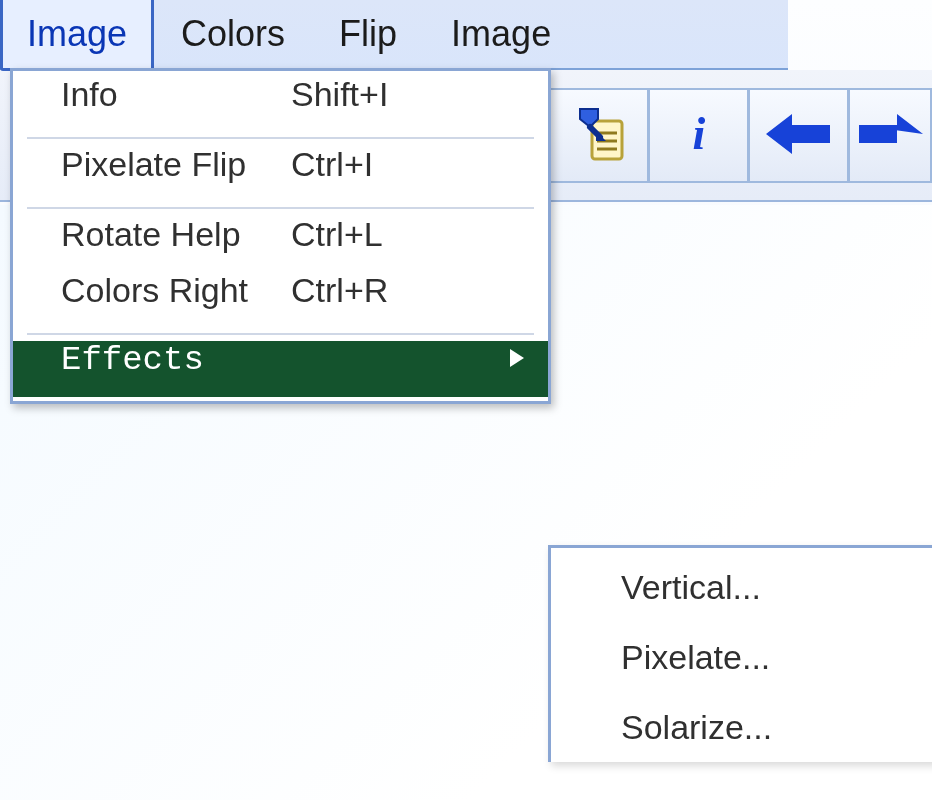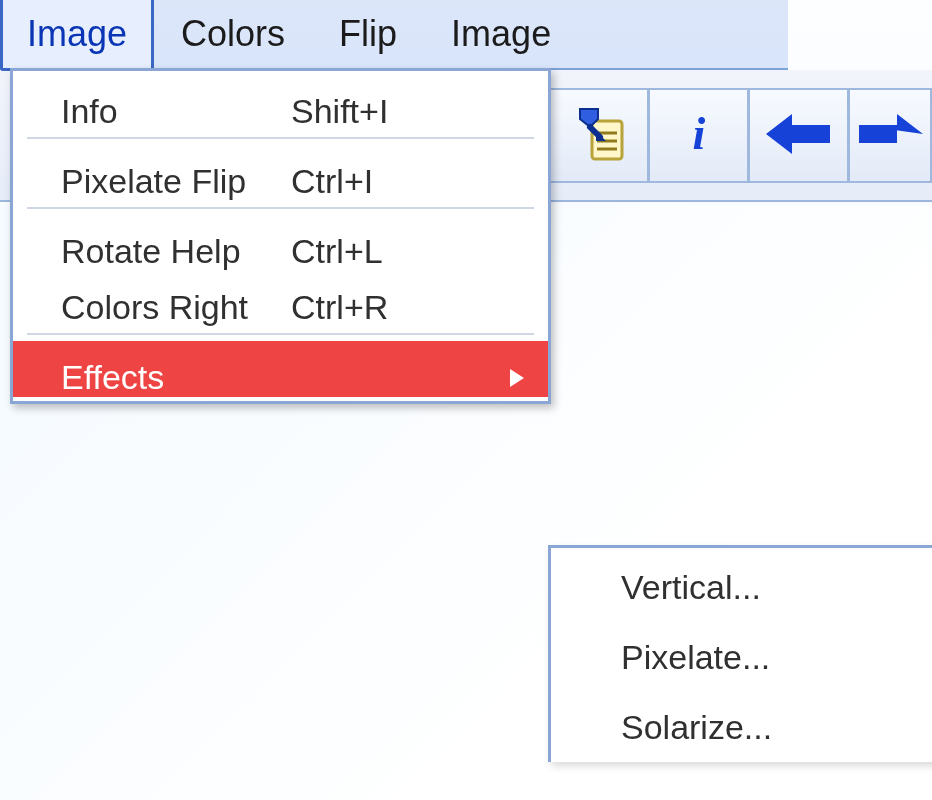--- a/index.html
+++ b/index.html
@@ -94,21 +94,21 @@
     top: 68px;
     width: 535px;
     background: #ffffff;
     border: 3px solid #8aa6d4;
     box-shadow: 3px 4px 8px rgba(0,0,0,.25);
     z-index: 30;
     padding: 4px 0;
   }
   .dd-row {
     display: flex;
-    align-items: flex-end;
+    align-items: flex-start;
     height: 56px;
     font-size: 34px;
     color: #303030;
   }
   .dd-label {
     flex: 0 0 230px;
     padding-left: 48px;
   }
   .dd-accel {
     flex: 1 1 auto;
@@ -117,22 +117,23 @@
   .dd-arrow {
     flex: 0 0 40px;
     text-align: left;
   }
   .dd-sep {
     height: 0;
     margin: 6px 14px;
     border-top: 2px solid #cfd7e6;
   }
   .dd-row.selected {
-    background: #ef4444;
+    background: #14532d;
     color: #ffffff;
+    font-family: Liberation Mono, monospace;
   }
   .dd-row.selected .dd-arrow svg path { fill:#ffffff; }
 
   
   .submenu {
     position: absolute;
     left: 548px;
     top: 545px;
     width: 384px;
     background: #ffffff;

